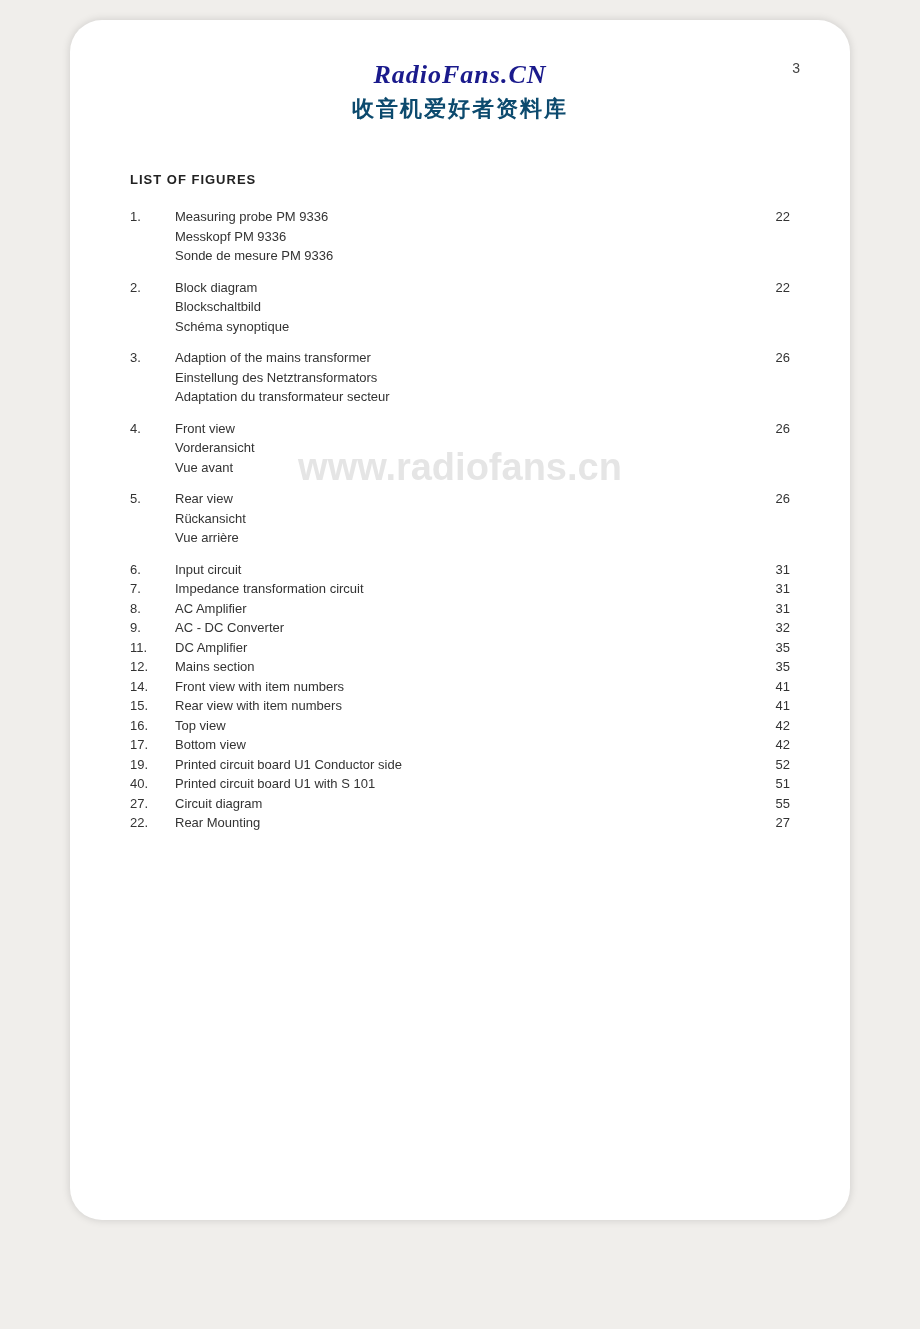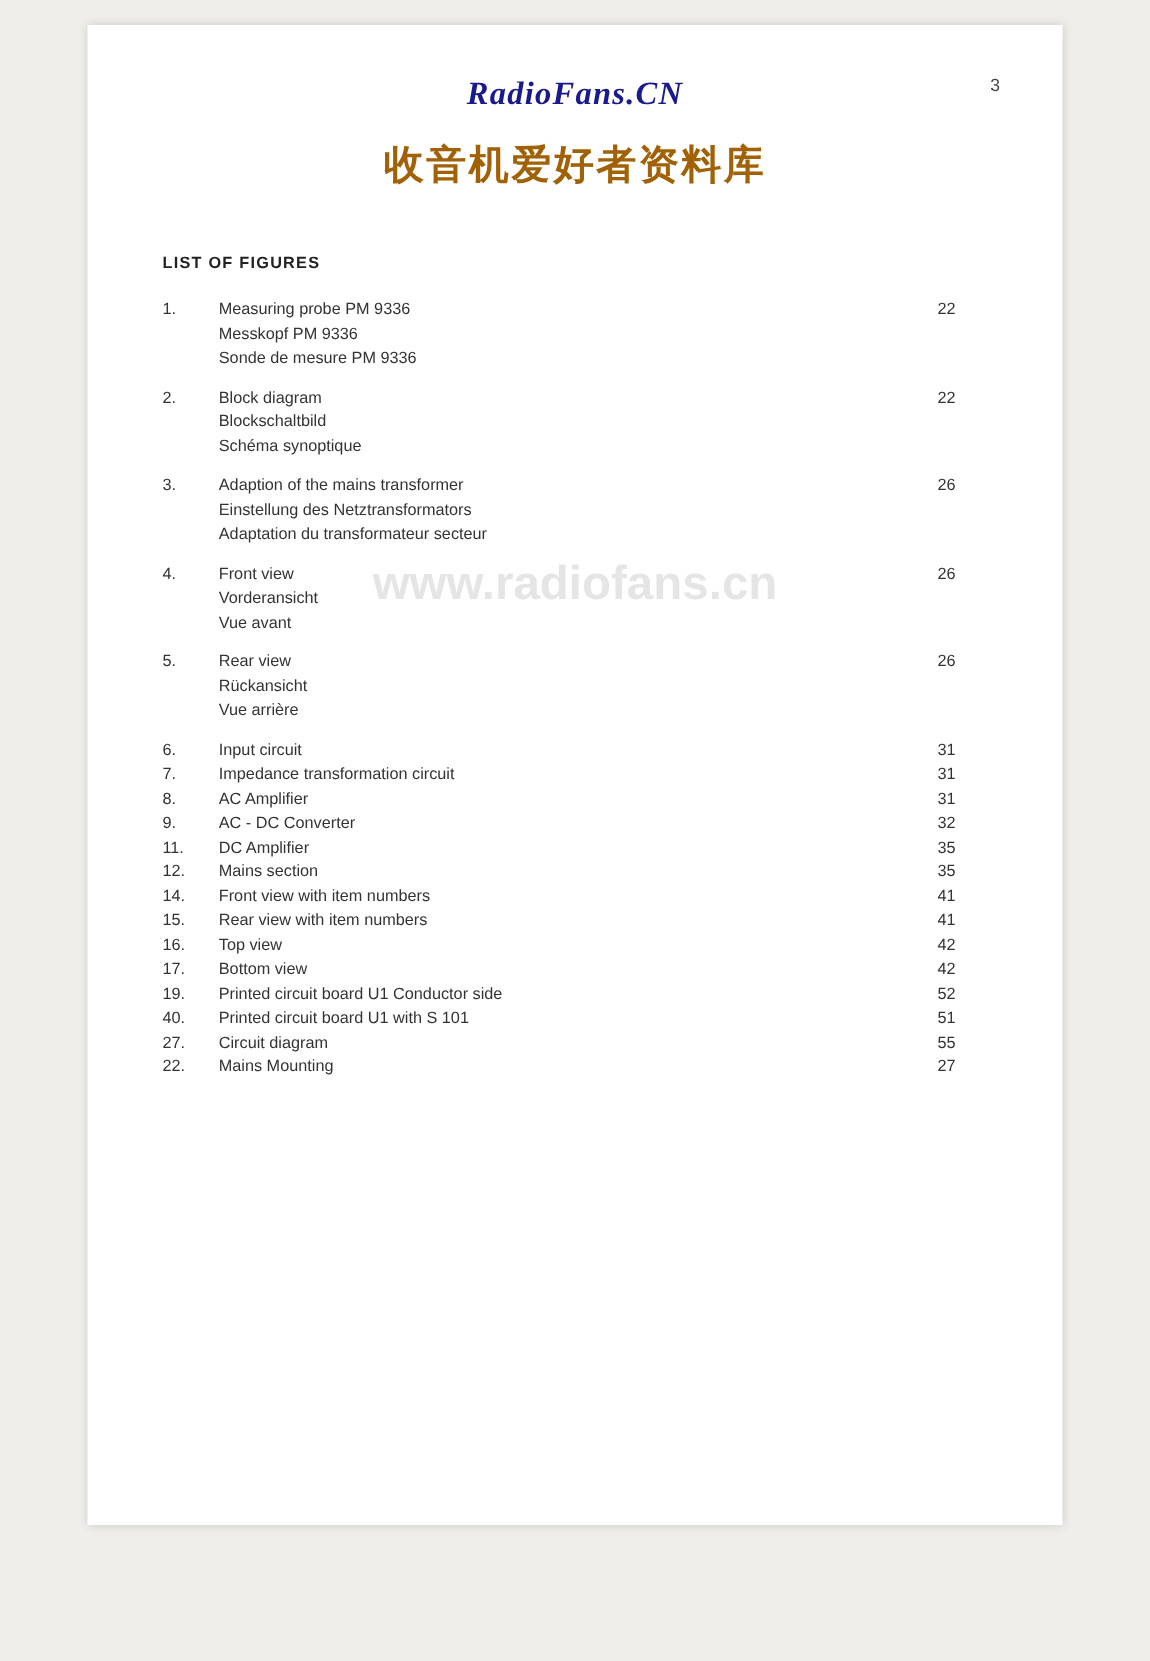--- a/index.html
+++ b/index.html
@@ -19,41 +19,42 @@
 
     .page {
       background: #ffffff;
       width: 780px;
       min-height: 1200px;
       margin: 0 auto;
       padding: 40px 60px 60px 60px;
       position: relative;
       top: 20px;
       box-shadow: 0 0 8px rgba(0,0,0,0.15);
+      border-radius: 32px;
     }
 
     .header {
       text-align: center;
       margin-bottom: 30px;
     }
 
     .header-title {
       font-style: italic;
       font-weight: bold;
       font-size: 26px;
       color: #1a1a8c;
       font-family: Georgia, serif;
       letter-spacing: 1px;
     }
 
     .header-chinese {
-      font-size: 32px;
-      color: #a16207;
-      font-weight: bold;
-      margin-top: 20px;
+      font-size: 22px;
+      color: #0c4a6e;
+      font-weight: bold;
+      margin-top: 4px;
       letter-spacing: 2px;
     }
 
     .page-number {
       position: absolute;
       top: 40px;
       right: 50px;
       font-size: 14px;
       color: #444;
     }
@@ -106,21 +107,21 @@
     }
 
     .fig-desc {
       padding-top: 2px;
       padding-right: 10px;
       color: #555;
     }
 
     .fig-page {
       width: 40px;
-      text-align: left;
+      text-align: right;
       padding-top: 2px;
       color: #333;
     }
 
     .fig-row-spacer {
       height: 12px;
     }
 
   </style>
 </head>
@@ -241,19 +242,19 @@
           <td class="fig-desc"><span>Printed circuit board U1 with S 101</span></td>
           <td class="fig-page">51</td>
         </tr>
         <tr>
           <td class="fig-num">27.</td>
           <td class="fig-desc"><span>Circuit diagram</span></td>
           <td class="fig-page">55</td>
         </tr>
         <tr>
           <td class="fig-num">22.</td>
-          <td class="fig-desc"><span>Mains Mounting</span></td>
+          <td class="fig-desc"><span>Rear Mounting</span></td>
           <td class="fig-page">27</td>
         </tr>
       </tbody>
   </table>
 
 </div>
 
 </body></html>

